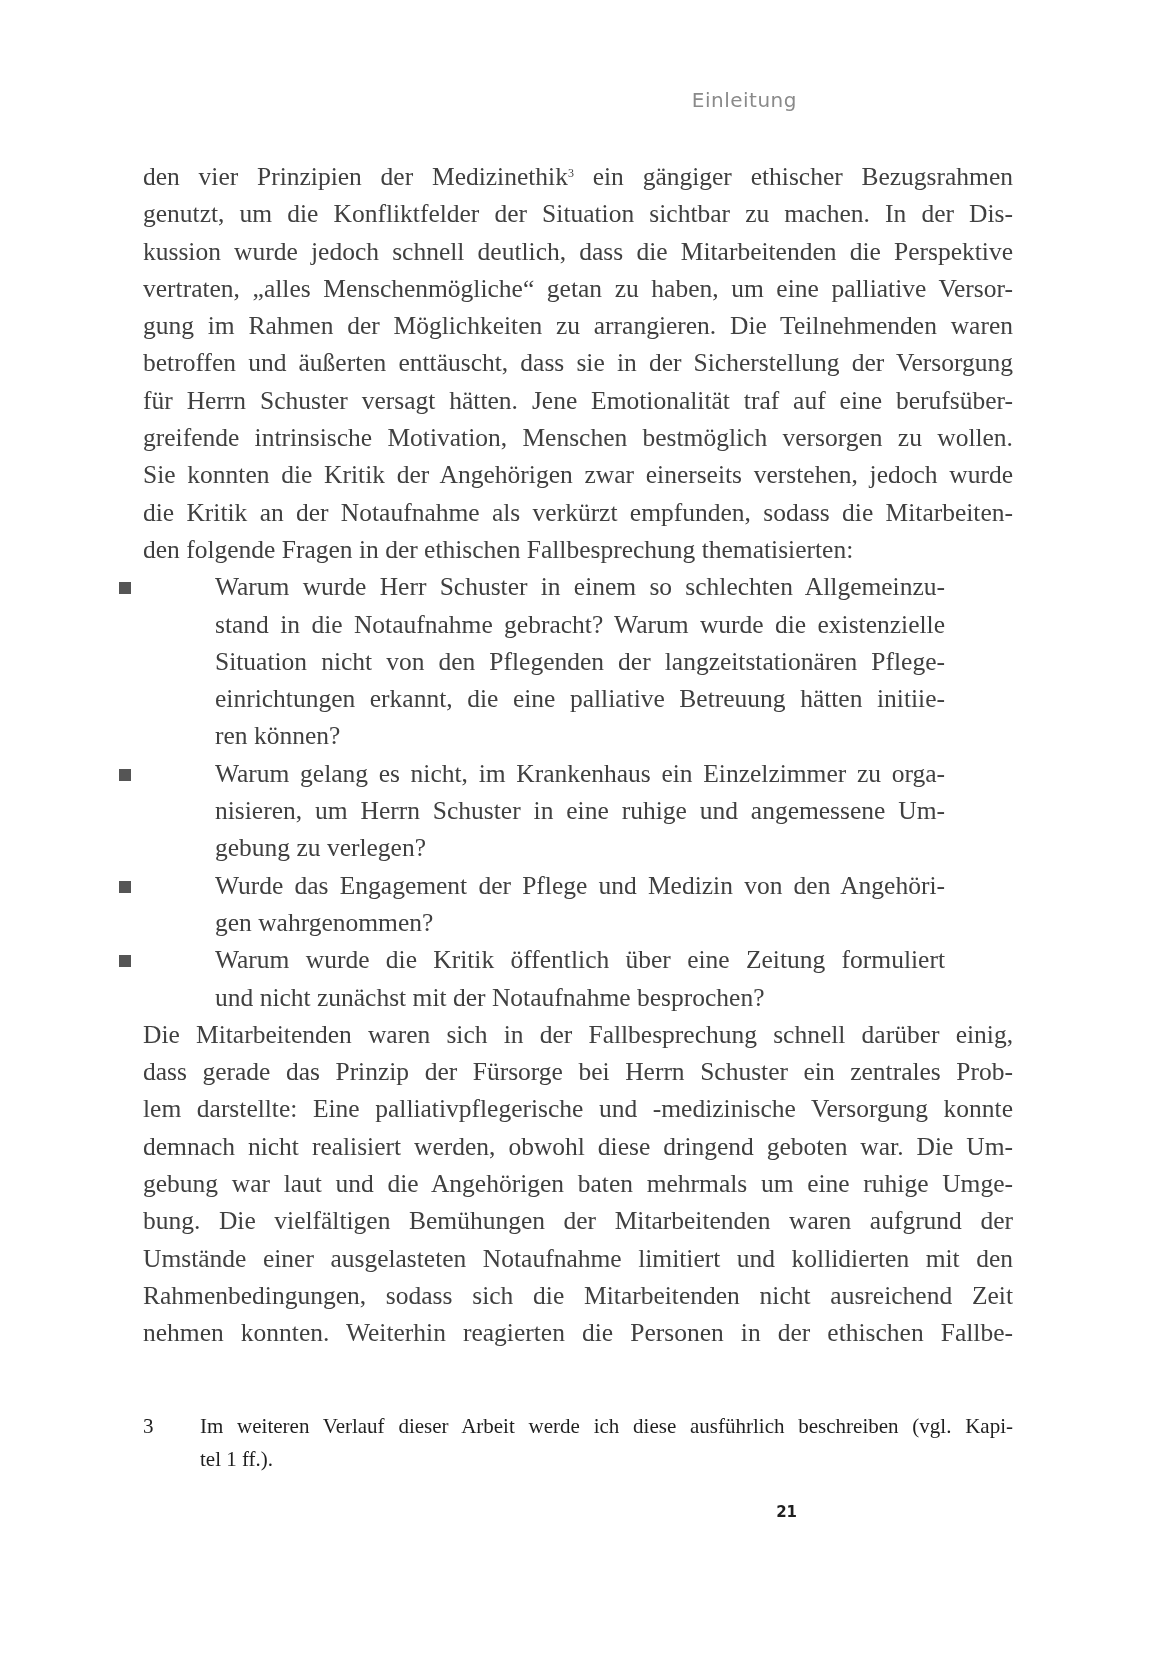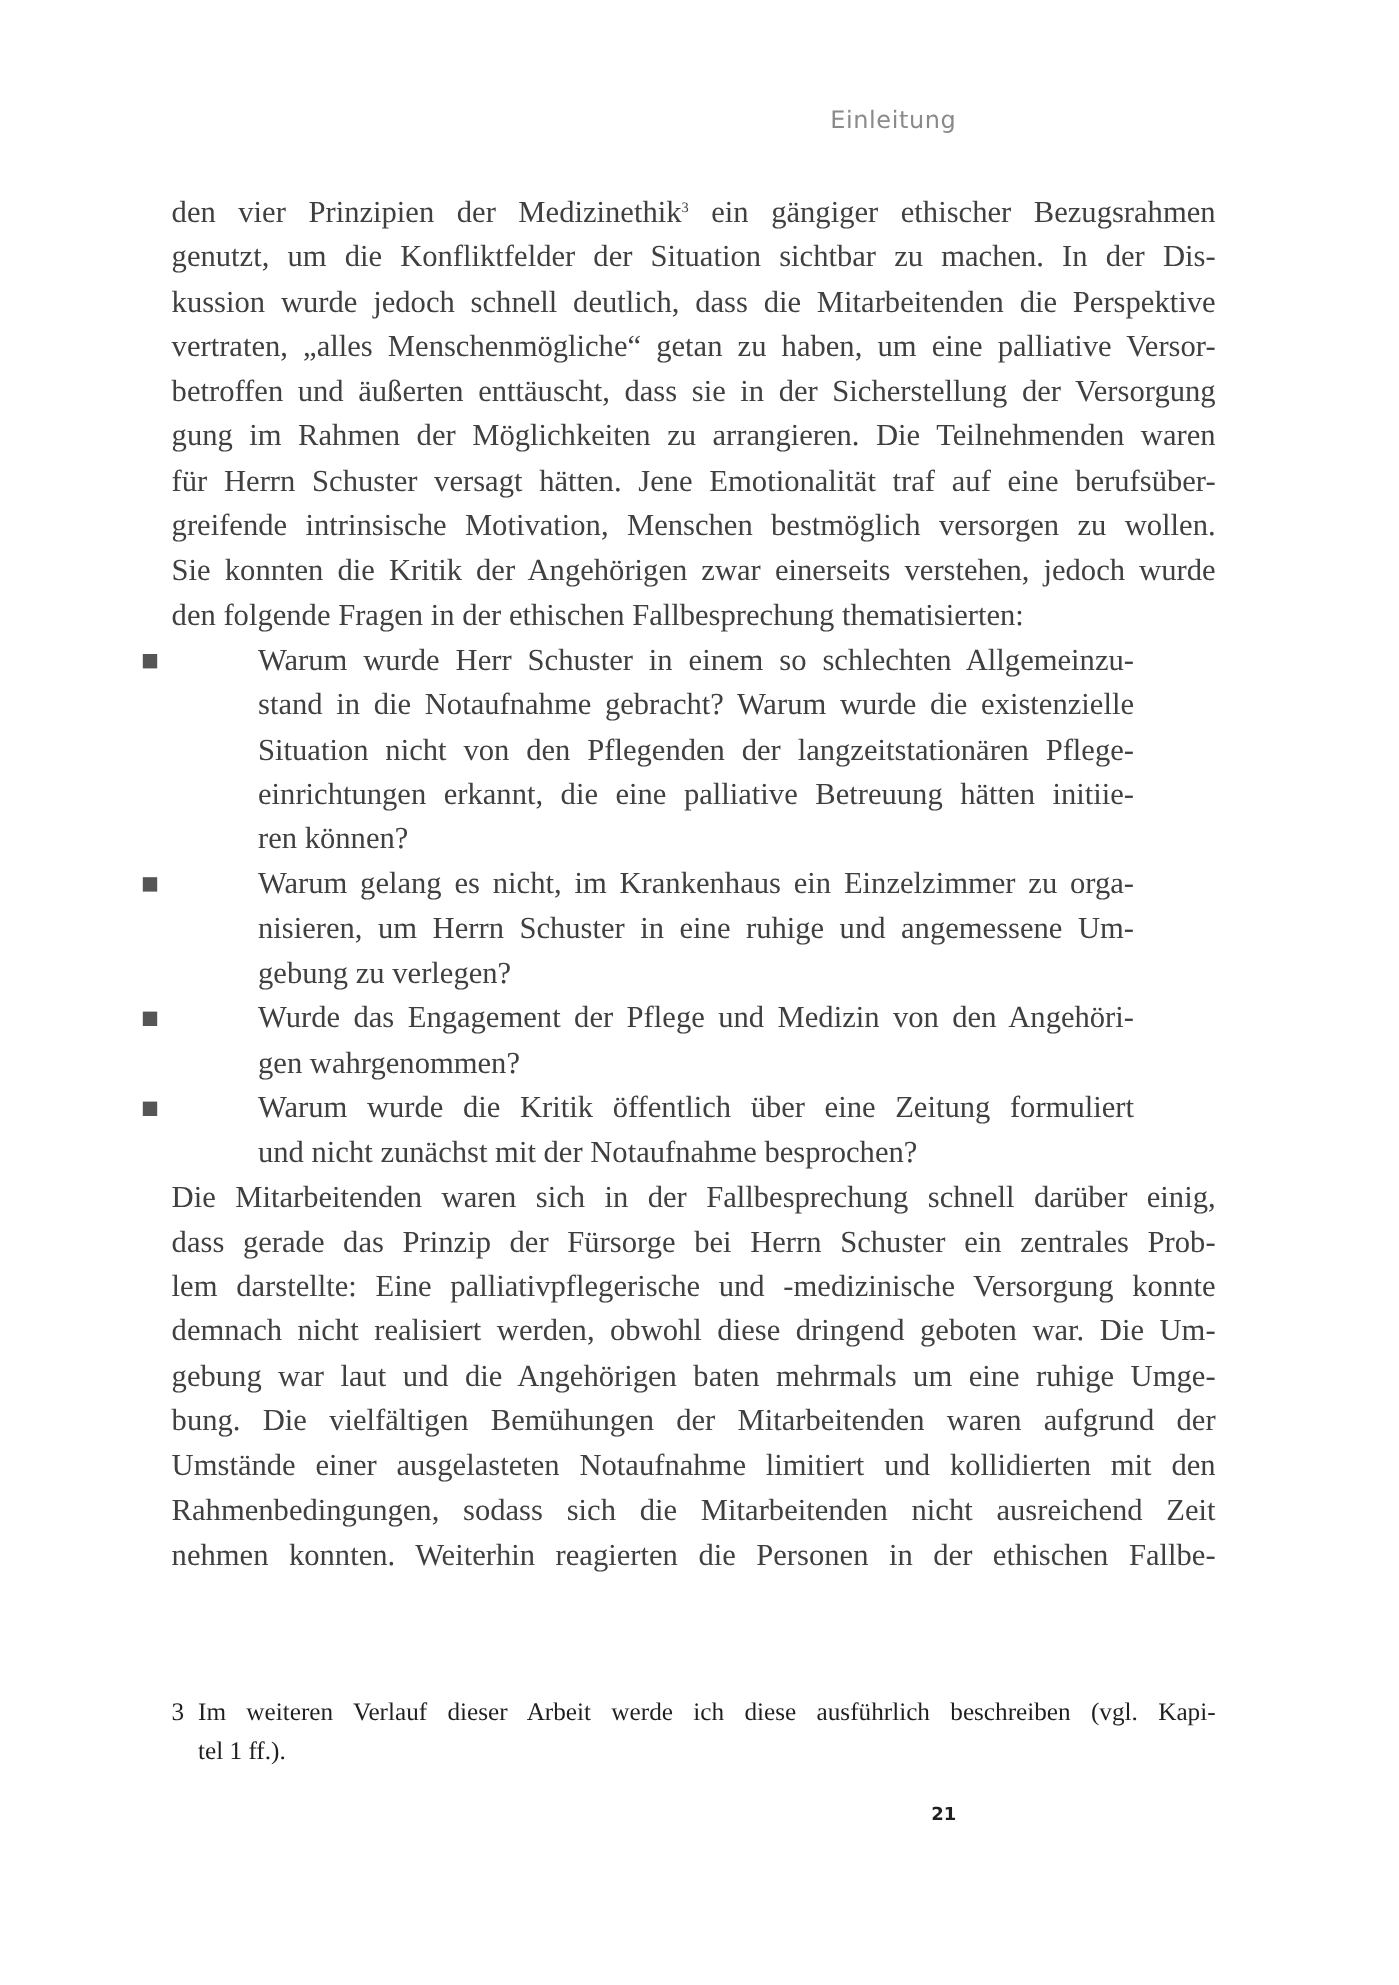--- a/index.html
+++ b/index.html
@@ -19,44 +19,45 @@
   .bullet-line.first { position:relative; }
   .bullet-mark {
     position:absolute; left:-24px; top:14px; width:12px; height:12px; background:#555;
   }
   sup { font-size:12px; vertical-align:8px; line-height:0; }
   .footnote {
     position:absolute; left:143px; top:1410px; width:870px;
     font-family:"Liberation Serif", serif; font-size:21px; line-height:33px; color:#1f1f1f;
   }
   .fn-num { position:absolute; left:0; top:0; }
-  .fn-text { margin-left:22px; }
+  .fn-text { margin-left:57px; }
   .fn-line { display:block; white-space:nowrap; text-align:justify; text-align-last:justify; }
   .fn-line.last { text-align-last:left; }
   .page-number {
     position:absolute; right:153px; top:1503px;
     font-family:"DejaVu Sans", sans-serif; font-weight:bold; font-size:15px; color:#1f1f1f;
   }
 </style>
 </head>
 <body>
 
 <div class="page">
   <div class="running-head">Einleitung</div>
 
   <div class="body-text">
     <span class="line"><span>den vier Prinzipien der Medizinethik</span><sup>3</sup><span> ein gängiger ethischer Bezugsrahmen</span></span>
     <span class="line">genutzt, um die Konfliktfelder der Situation sichtbar zu machen. In der Dis-</span>
     <span class="line">kussion wurde jedoch schnell deutlich, dass die Mitarbeitenden die Perspektive</span>
     <span class="line">vertraten, „alles Menschenmögliche“ getan zu haben, um eine palliative Versor-</span>
+    <span class="line">gung im Rahmen der Möglichkeiten zu arrangieren. Die Teilnehmenden waren</span>
     <span class="line">betroffen und äußerten enttäuscht, dass sie in der Sicherstellung der Versorgung</span>
-    <span class="line">gung im Rahmen der Möglichkeiten zu arrangieren. Die Teilnehmenden waren</span>
     <span class="line">für Herrn Schuster versagt hätten. Jene Emotionalität traf auf eine berufsüber-</span>
     <span class="line">greifende intrinsische Motivation, Menschen bestmöglich versorgen zu wollen.</span>
     <span class="line">Sie konnten die Kritik der Angehörigen zwar einerseits verstehen, jedoch wurde</span>
+    <span class="line">die Kritik an der Notaufnahme als verkürzt empfunden, sodass die Mitarbeiten-</span>
     <span class="line last">den folgende Fragen in der ethischen Fallbesprechung thematisierten:</span>
 
     <span class="line bullet-line first"><span class="bullet-mark"></span><span>Warum wurde Herr Schuster in einem so schlechten Allgemeinzu-</span></span>
     <span class="line bullet-line">stand in die Notaufnahme gebracht? Warum wurde die existenzielle</span>
     <span class="line bullet-line">Situation nicht von den Pflegenden der langzeitstationären Pflege-</span>
     <span class="line bullet-line">einrichtungen erkannt, die eine palliative Betreuung hätten initiie-</span>
     <span class="line bullet-line last">ren können?</span>
 
     <span class="line bullet-line first"><span class="bullet-mark"></span><span>Warum gelang es nicht, im Krankenhaus ein Einzelzimmer zu orga-</span></span>
     <span class="line bullet-line">nisieren, um Herrn Schuster in eine ruhige und angemessene Um-</span>

